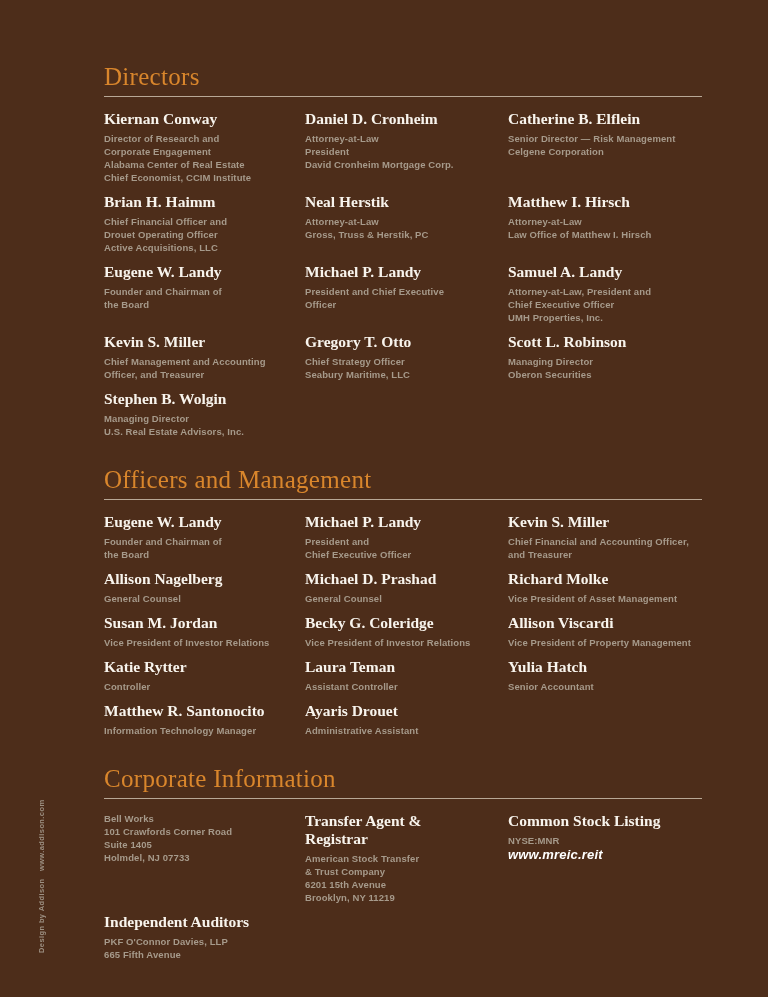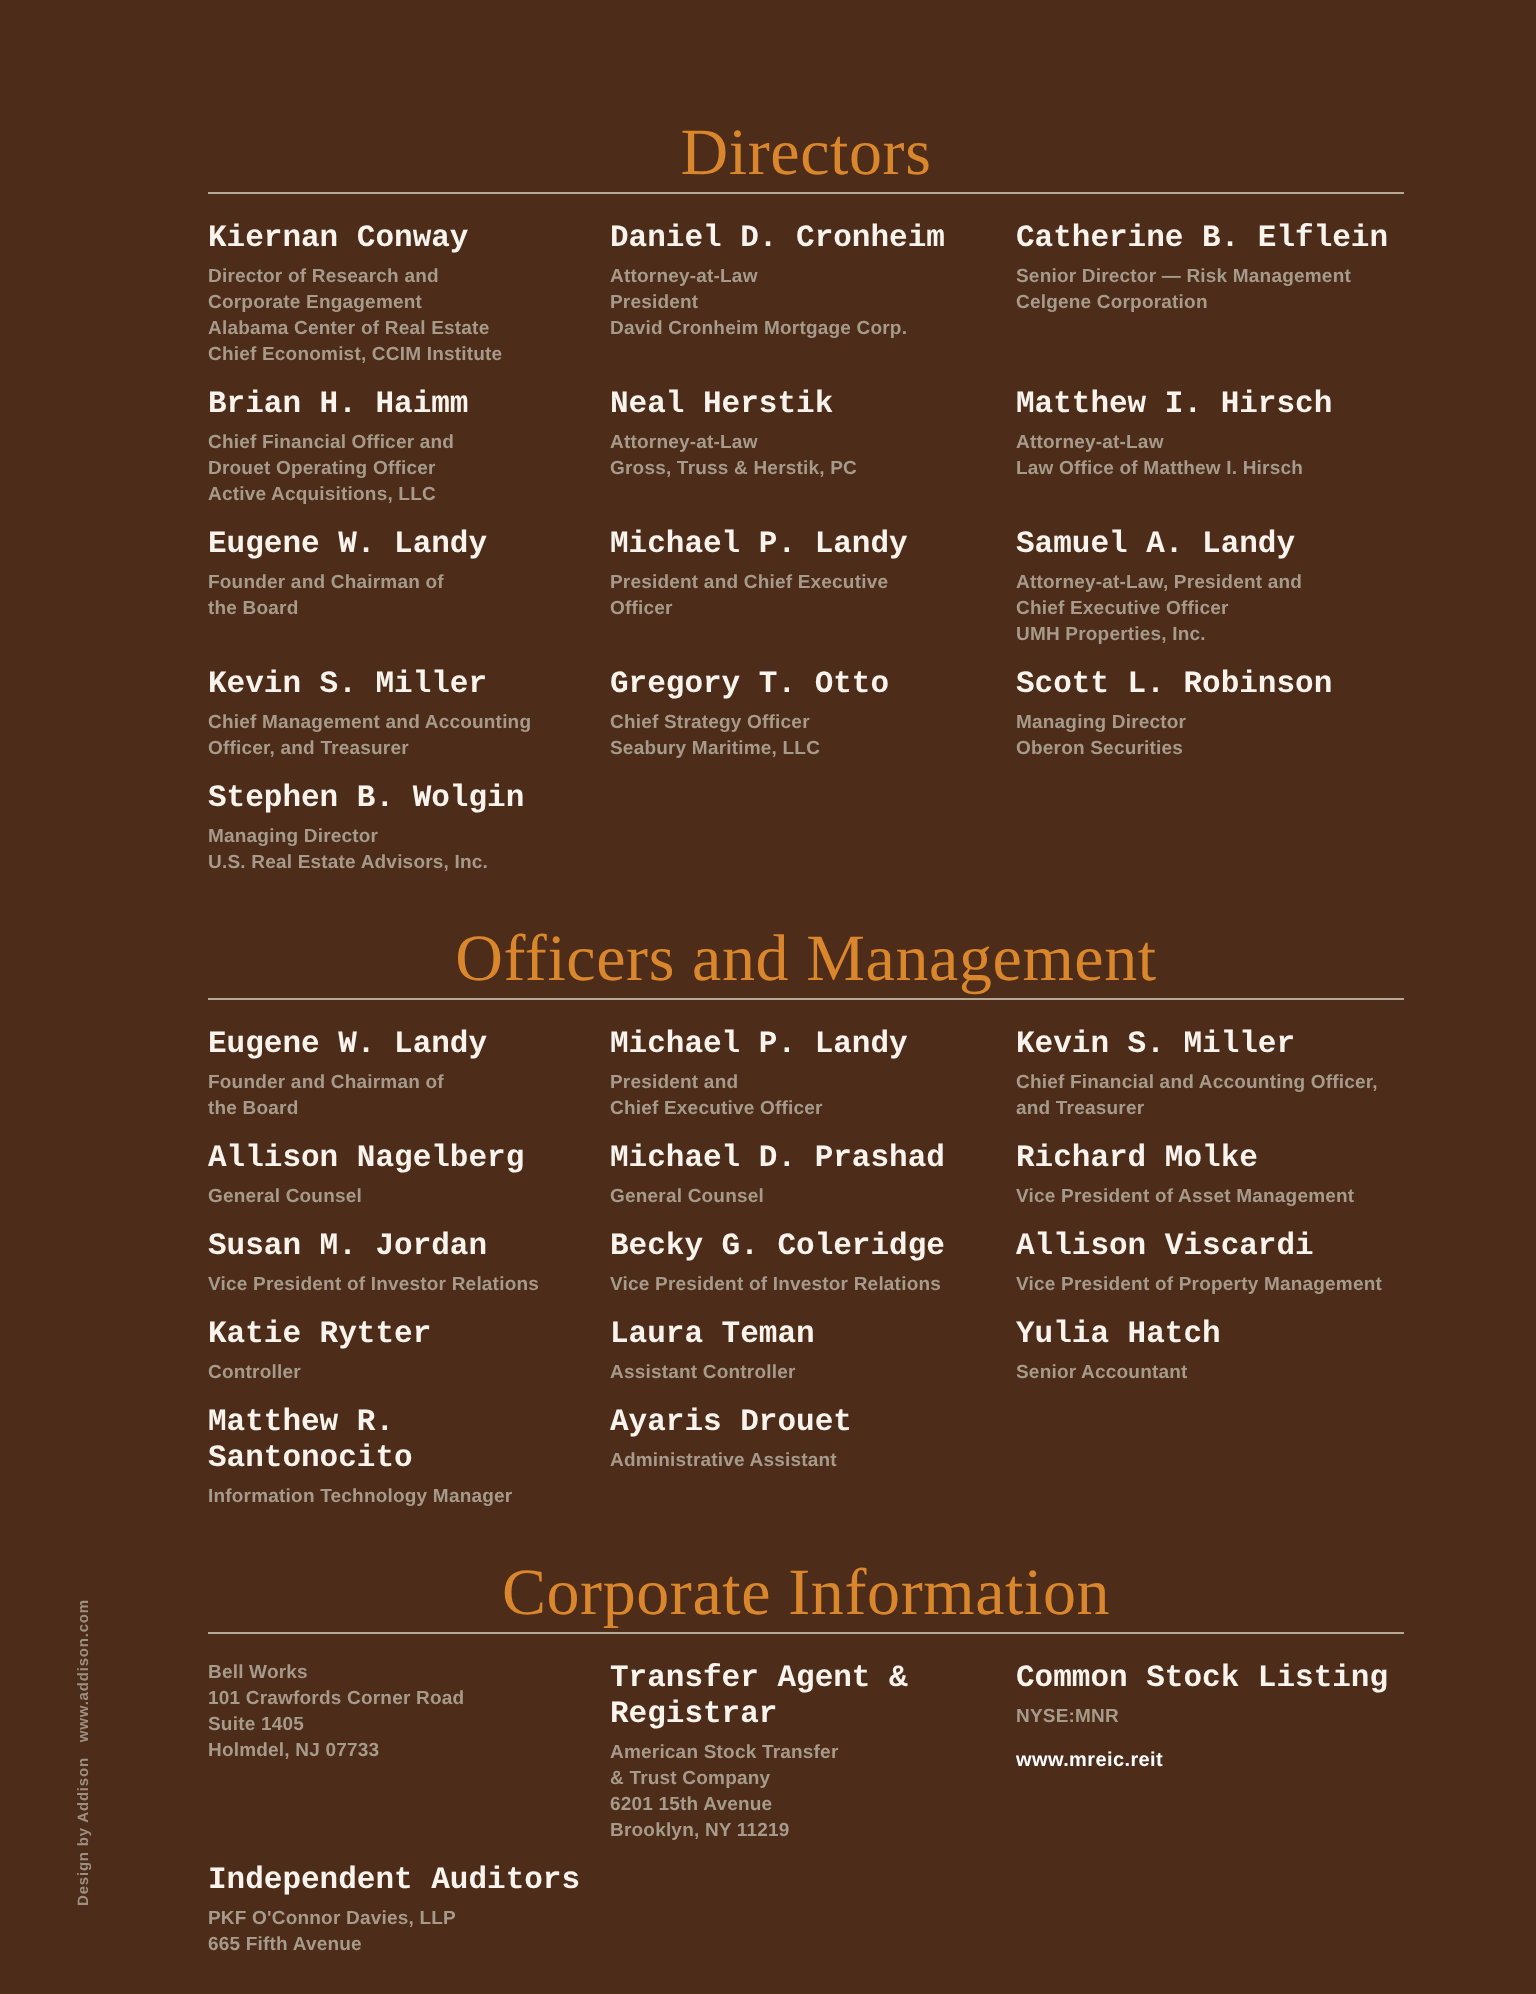--- a/index.html
+++ b/index.html
@@ -15,61 +15,61 @@
     position: absolute;
     left: 104px;
     top: 62px;
     width: 598px;
   }
   section + section { margin-top: 27px; }
   .section-heading {
     font-family: "Liberation Serif", "DejaVu Serif", serif;
     font-weight: 400;
     color: #d9862c;
-    font-size: 33px;
+    font-size: 25px;
     line-height: 30px;
     letter-spacing: 0.3px;
     margin: 0;
-    text-align: center;
   }
   .section-rule {
     border: none;
     border-top: 1px solid rgba(214, 202, 186, 0.78);
     margin: 4px 0 0 0;
   }
   .grid {
     display: grid;
     grid-template-columns: 201px 203px 194px;
     row-gap: 9px;
     margin-top: 13px;
   }
   .person { min-width: 0; }
   .pname {
-    font-family: Liberation Mono, monospace;
+    font-family: Liberation Serif, serif;
     font-weight: 700;
     color: #f8f4ed;
     font-size: 15.5px;
     line-height: 18px;
     margin: 0 0 4px 0;
     white-space: pre-line;
   }
   .pline {
     color: #a69a8b;
     font-size: 9.5px;
     font-weight: 700;
     line-height: 13px;
     letter-spacing: 0.1px;
     white-space: nowrap;
   }
   .website {
     color: #ffffff;
-    font-size: 10px;
-    font-weight: 700;
-    margin-top: 10px;
+    font-size: 13px;
+    font-weight: 700;
+    margin-top: 0;
     letter-spacing: 0.2px;
+    font-style: italic;
   }
   .side-note {
     position: absolute;
     left: 37px;
     top: 953px;
     transform: rotate(-90deg);
     transform-origin: 0 0;
     font-size: 7.5px;
     font-weight: 700;
     color: #9d9082;

